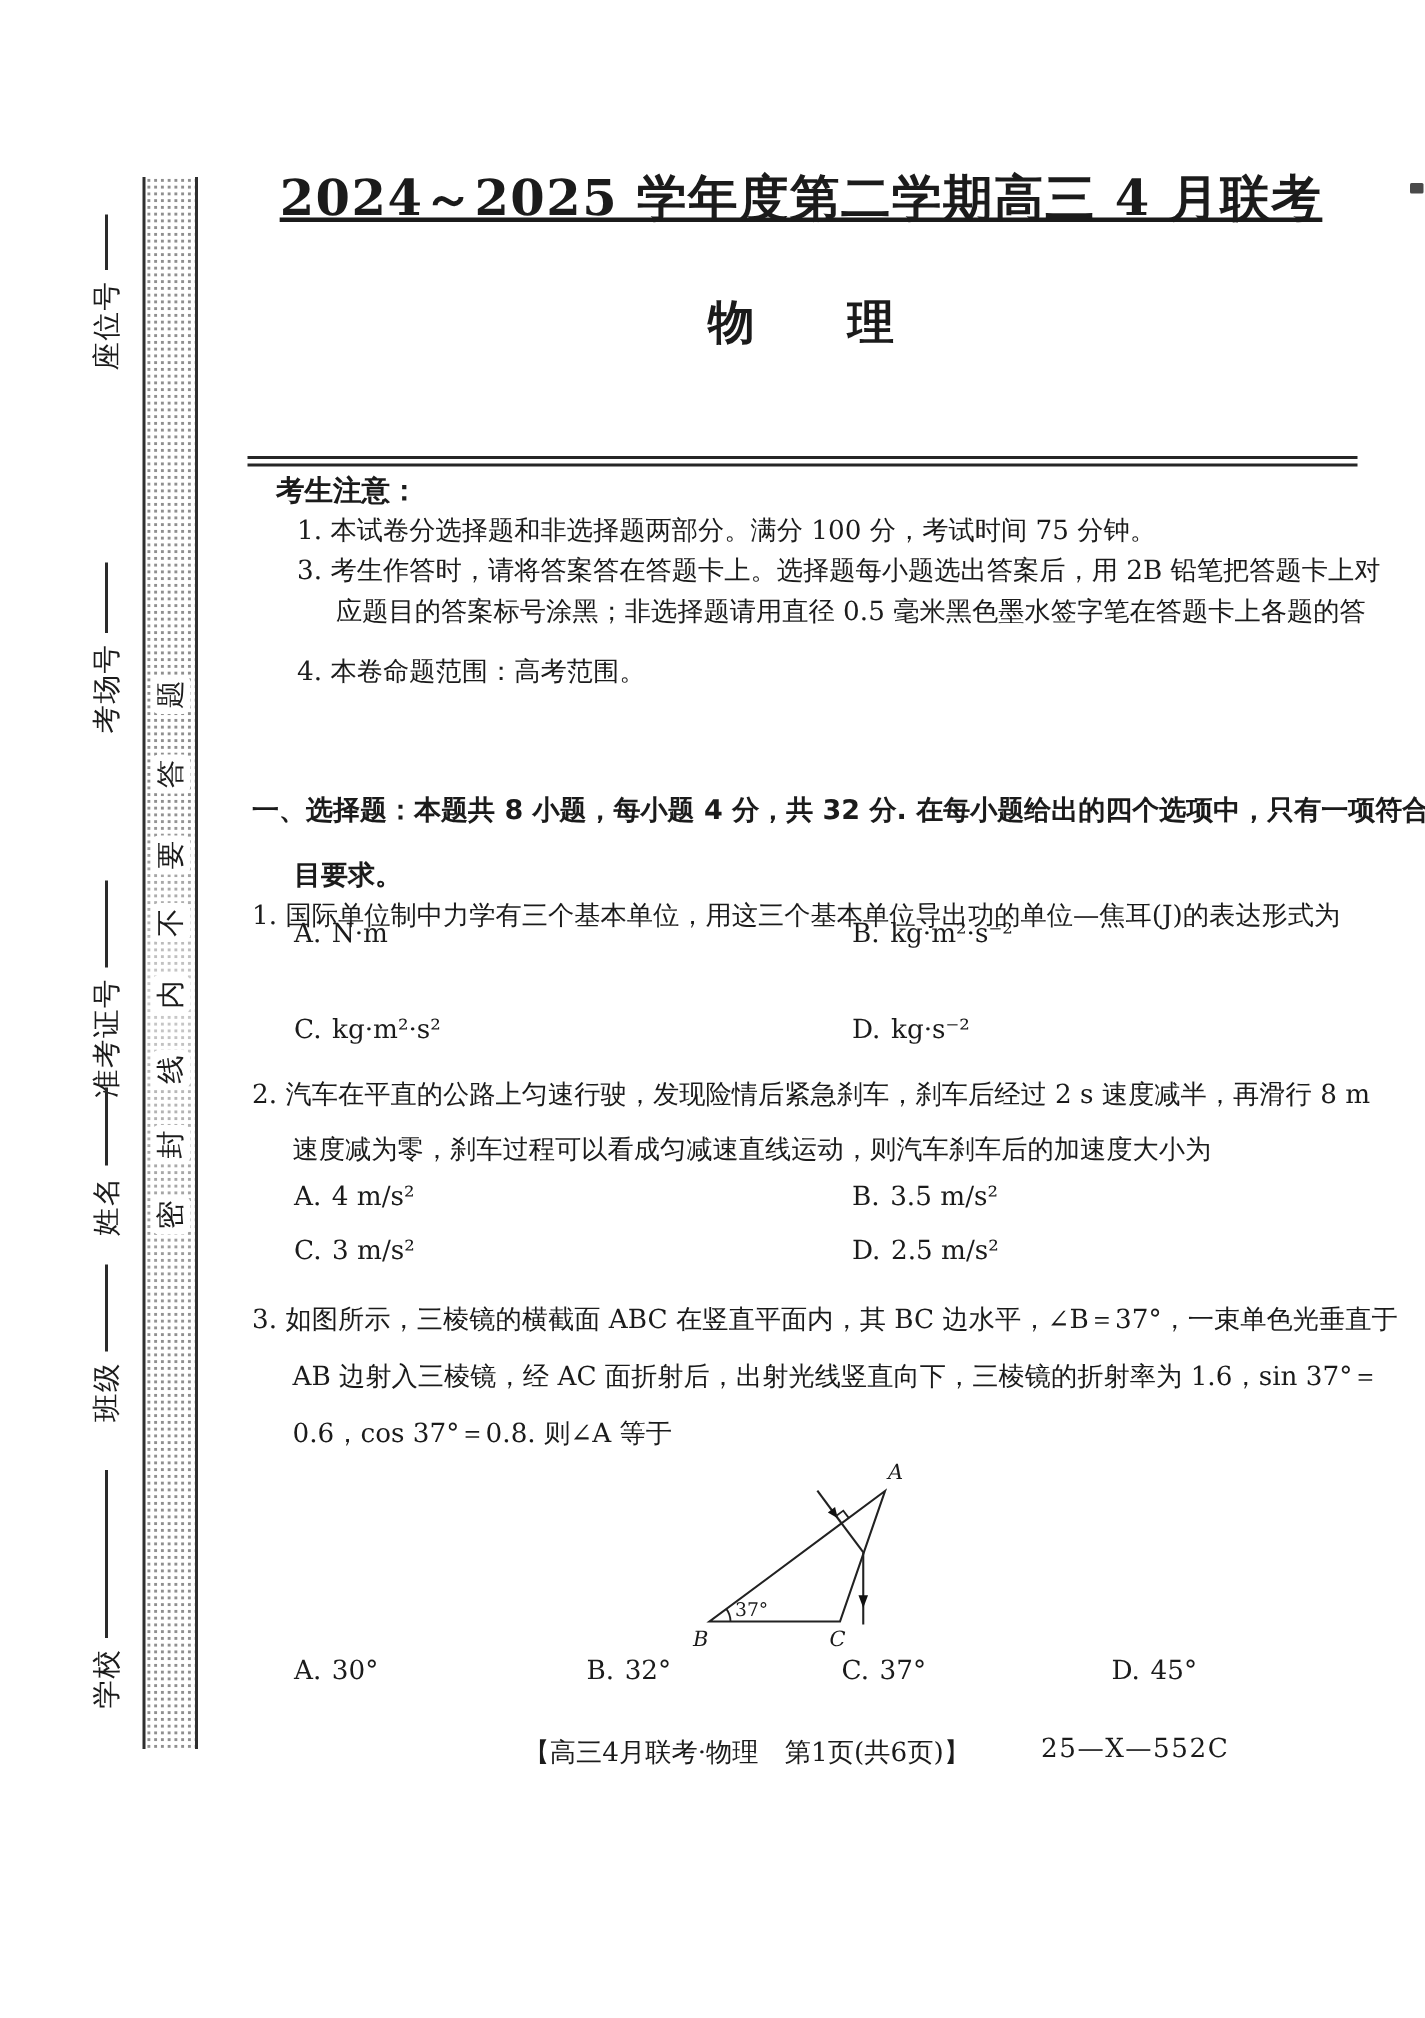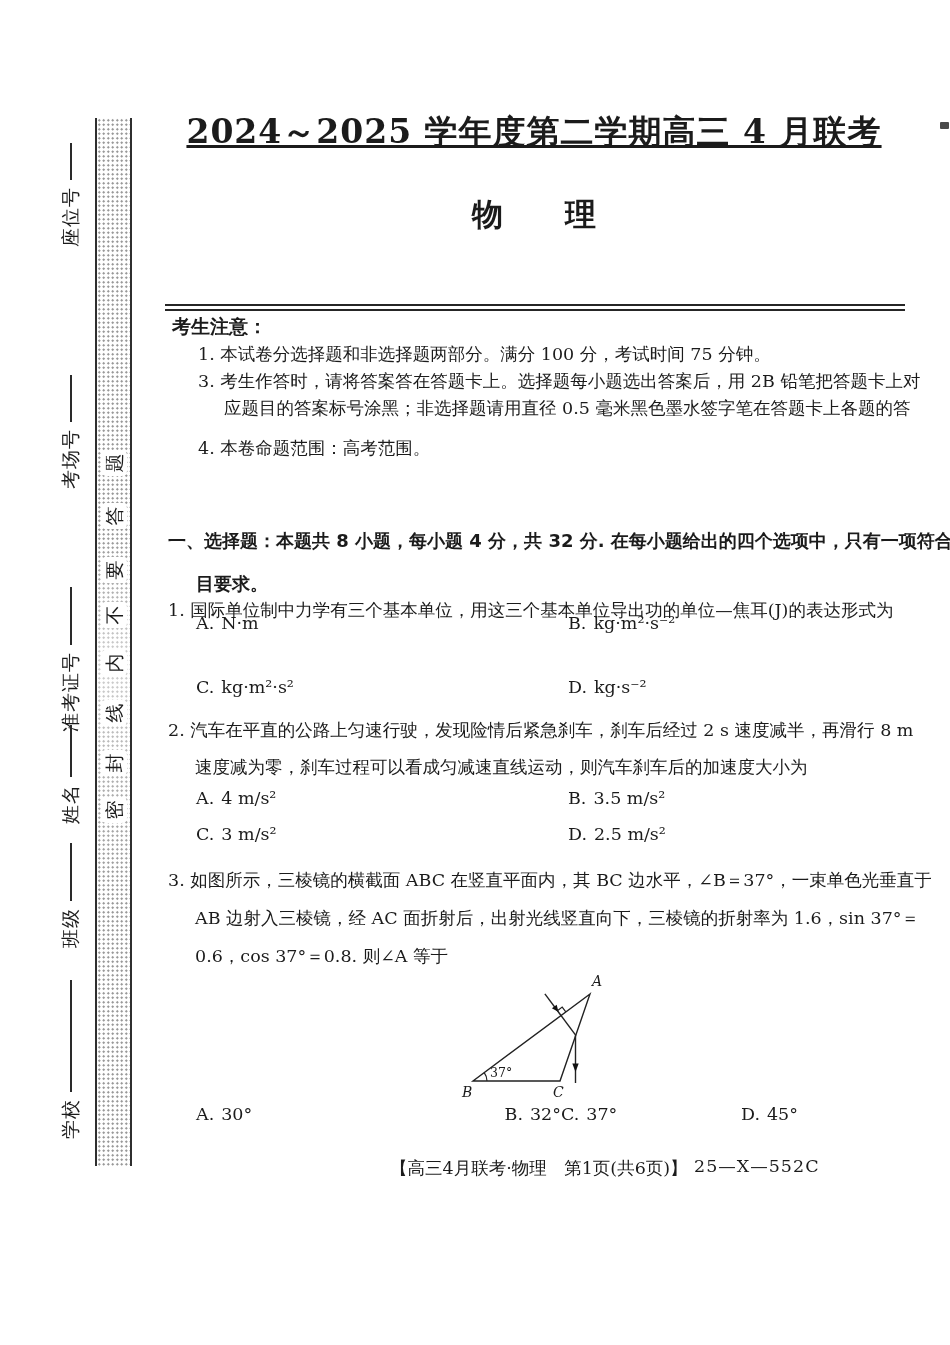--- a/index.html
+++ b/index.html
@@ -14,21 +14,21 @@
   
   .title{top:110px;left:160px;width:748px;text-align:center;
     font-size:33px;font-weight:bold;letter-spacing:1px;text-decoration:underline;}
   .subject{top:194px;left:160px;width:748px;text-align:center;
     font-size:31px;font-weight:bold;}
   .rule{top:304px;left:165px;width:740px;height:3px;
     border-top:2px solid #262626;border-bottom:2px solid #262626;}
   .artifact{left:940px;top:122px;width:9px;height:7px;background:#4a4a4a;border-radius:1px;}
 
   
-  .notice-h{top:314px;left:172px;font-family:"DejaVu Sans","Liberation Sans",sans-serif;
+  .notice-h{top:314px;left:184px;font-family:"DejaVu Sans","Liberation Sans",sans-serif;
     font-weight:bold;font-size:19px;}
   .notice{top:341px;left:168px;width:745px;font-size:17.5px;line-height:27px;}
   .n-line{white-space:nowrap;}
   .ind1{padding-left:30px;}
   .ind2{padding-left:56px;}
   .gap-top{margin-top:13px;}
   .em{font-family:"DejaVu Sans","Liberation Sans",sans-serif;font-weight:bold;font-size:18px;
     padding-bottom:9px;
     background-image:radial-gradient(circle,#161616 1.7px,rgba(0,0,0,0) 1.9px);
     background-size:17.5px 4.5px;background-repeat:repeat-x;background-position:7px 100%;}
@@ -41,28 +41,28 @@
   
   .stem{font-size:17.5px;white-space:nowrap;}
   .q1{top:598px;left:168px;width:745px;}
   .q2{top:712px;left:168px;width:745px;line-height:37px;}
   .q3{top:861px;left:168px;width:745px;line-height:38px;}
   .contind{padding-left:27px;}
   .optrow{left:196px;font-size:17.5px;white-space:nowrap;}
   .opt-col{display:inline-block;width:372px;}
   .olabel{margin-right:7px;}
   .q3c1{display:inline-block;width:195px;}
-  .q3c2{display:inline-block;width:170px;text-align:right;}
+  .q3c2{display:inline-block;width:170px;}
   .q3c3{display:inline-block;width:180px;}
 
   
   .figure{left:426px;top:966px;width:232px;height:136px;}
 
   
-  .footer-center{left:349px;top:1156px;font-size:17.5px;white-space:nowrap;margin-left:41px;}
+  .footer-center{left:349px;top:1156px;font-size:17.5px;white-space:nowrap;}
   .footer-code{left:694px;top:1156px;font-size:17.5px;letter-spacing:1px;white-space:nowrap;}
 
   
   .seal-strip{left:95px;top:118px;width:33px;height:1048px;
     border-left:2px solid #2f2f2f;border-right:2px solid #2f2f2f;
     background-image:
       linear-gradient(180deg,rgba(255,255,255,0) 0%,rgba(255,255,255,0) 40%,
         rgba(255,255,255,.55) 52%,rgba(255,255,255,.25) 62%,rgba(255,255,255,0) 74%),
       radial-gradient(circle,#8f8f8f 1.1px,rgba(0,0,0,0) 1.25px);
     background-size:100% 100%,4.5px 4.5px;}

